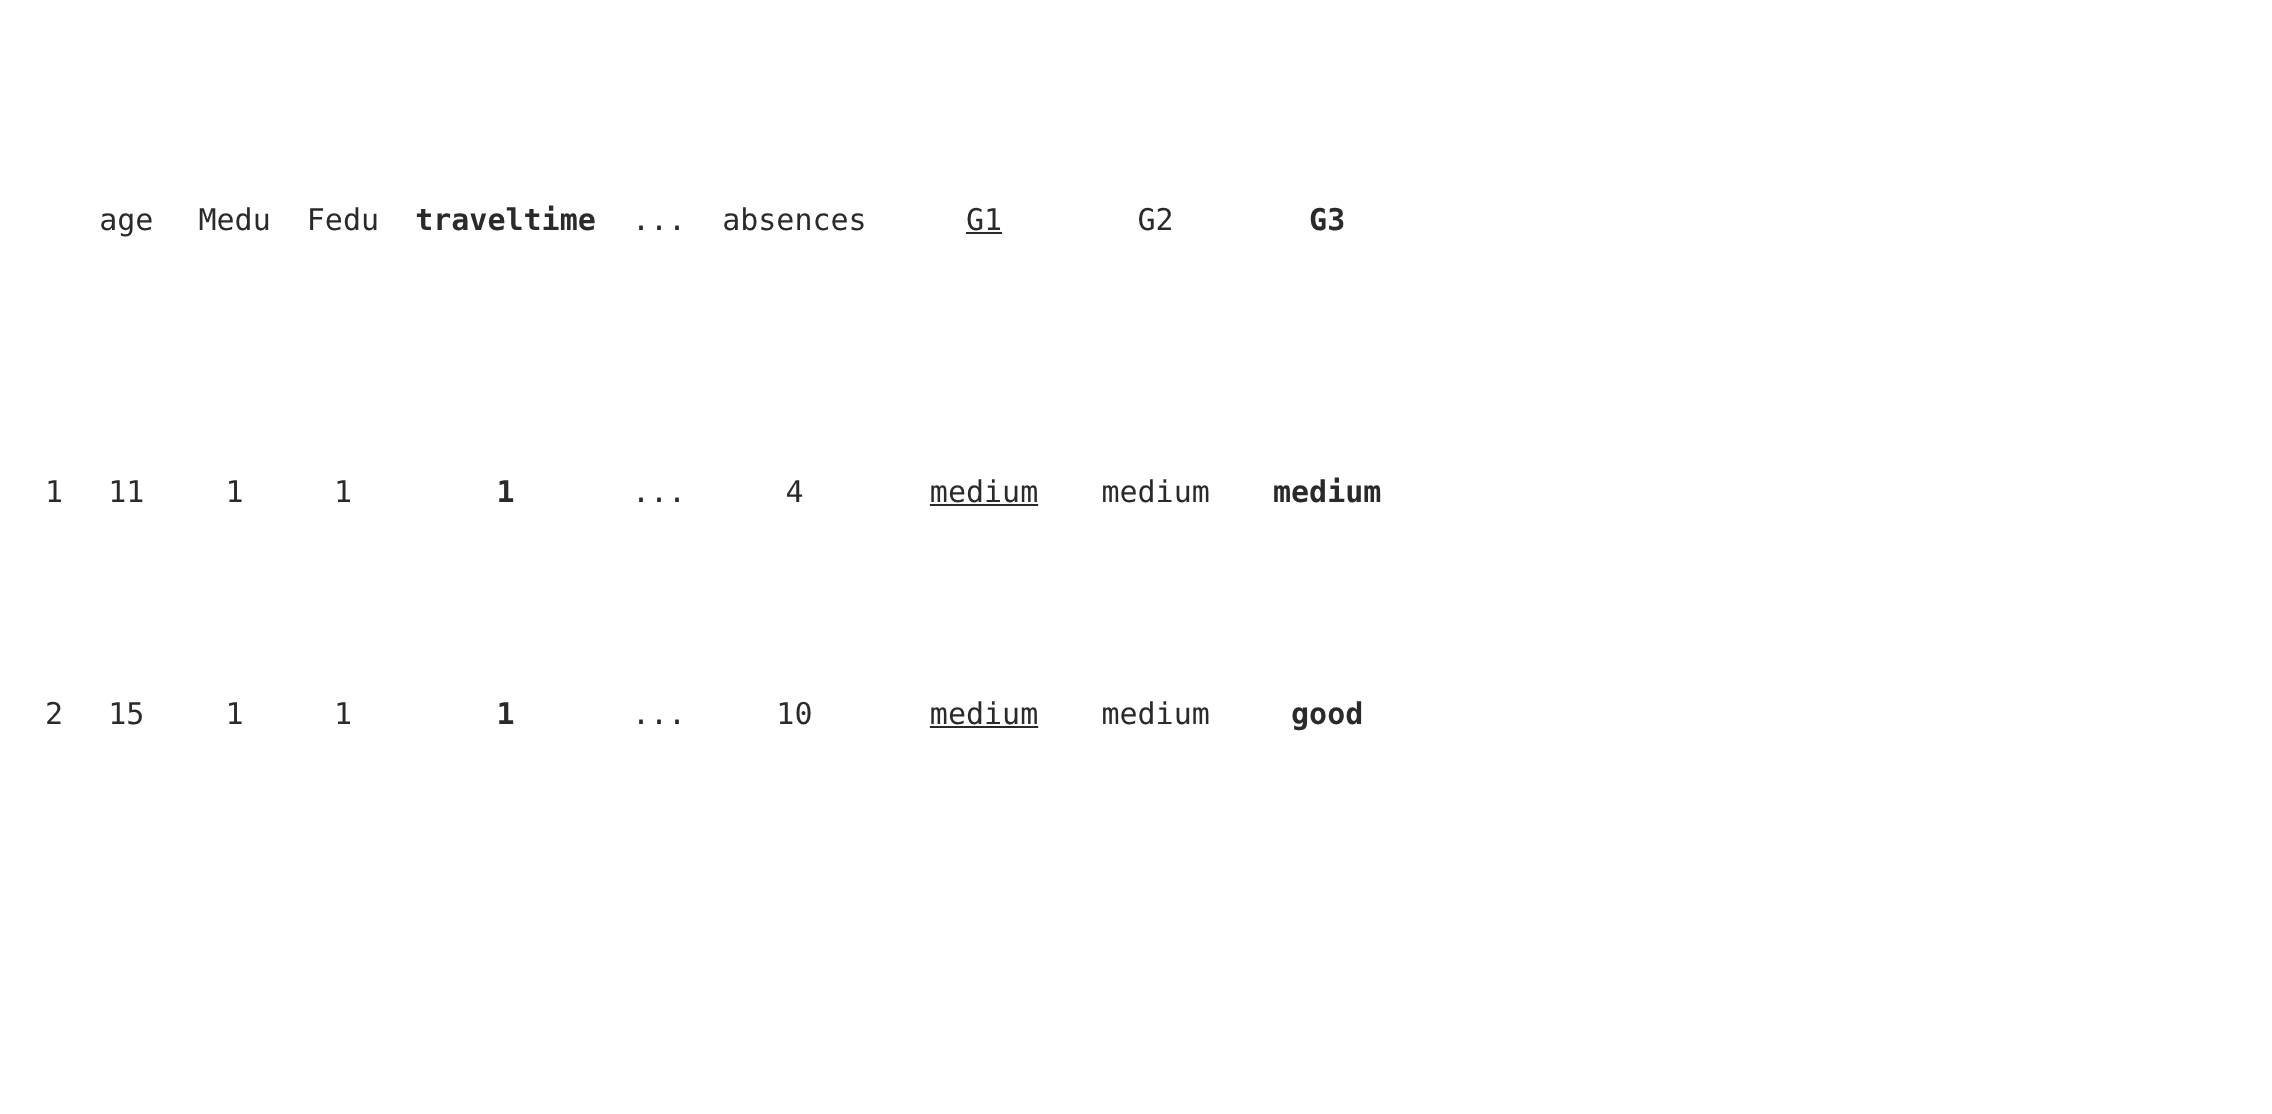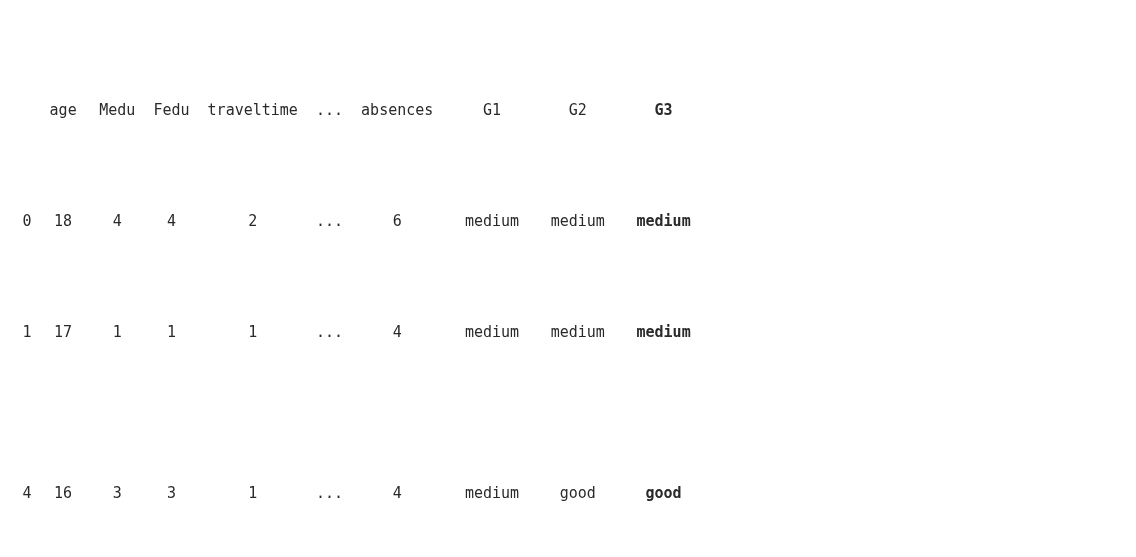--- a/index.html
+++ b/index.html
@@ -19,42 +19,41 @@
     display: block;
   }
   .cell {
     display: inline-block;
     text-align: center;
   }
   .idx { width: 2ch; }
   .age { width: 6ch; }
   .medu { width: 6ch; margin-top: 36px; }
   .fedu { width: 6ch; }
-  .travel { width: 12ch; }
+  .travel { width: 12ch; font-weight: bold; }
   .dots { width: 5ch; text-align: center; }
   .abs { width: 10ch; }
-  .g1  { width: 11ch; }
+  .g1  { width: 11ch; text-decoration: underline; }
   .g2  { width: 8ch; margin-top: 22px; }
   .g3  { width: 11ch; font-weight: bold; }
   .blank-line { height: 25px; }
 </style>
 </head>
 <body>
 
 <div class="output">
 
 <div class="header-row"><span class="cell idx"></span><span class="cell age">age</span><span class="cell medu">Medu</span><span class="cell fedu">Fedu</span><span class="cell travel">traveltime</span><span class="cell dots">...</span><span class="cell abs">absences</span><span class="cell g1">G1</span><span class="cell g2">G2</span><span class="cell g3">G3</span></div>
 
-<div class="data-row"><span class="cell idx">0</span><span class="cell age">18</span><span class="cell medu">4</span><span class="cell fedu">4</span><span class="cell travel">2</span><span class="cell dots">...</span><span class="cell abs">6</span><span class="cell g1">medium</span><span class="cell g2">medium</span><span class="cell g3">medium</span></div>
 
-<div class="data-row"><span class="cell idx">1</span><span class="cell age">17</span><span class="cell medu">1</span><span class="cell fedu">1</span><span class="cell travel">1</span><span class="cell dots">...</span><span class="cell abs">4</span><span class="cell g1">medium</span><span class="cell g2">medium</span><span class="cell g3">medium</span></div>
+<div class="data-row"><span class="cell idx">1</span><span class="cell age">11</span><span class="cell medu">1</span><span class="cell fedu">1</span><span class="cell travel">1</span><span class="cell dots">...</span><span class="cell abs">4</span><span class="cell g1">medium</span><span class="cell g2">medium</span><span class="cell g3">medium</span></div>
+
+<div class="data-row"><span class="cell idx">2</span><span class="cell age">15</span><span class="cell medu">1</span><span class="cell fedu">1</span><span class="cell travel">1</span><span class="cell dots">...</span><span class="cell abs">10</span><span class="cell g1">medium</span><span class="cell g2">medium</span><span class="cell g3">good</span></div>
 
 
-
-<div class="data-row"><span class="cell idx">4</span><span class="cell age">16</span><span class="cell medu">3</span><span class="cell fedu">3</span><span class="cell travel">1</span><span class="cell dots">...</span><span class="cell abs">4</span><span class="cell g1">medium</span><span class="cell g2">good</span><span class="cell g3">good</span></div>
 
 <div class="blank-line"></div>
 
 
 
 
 
 
 
 

